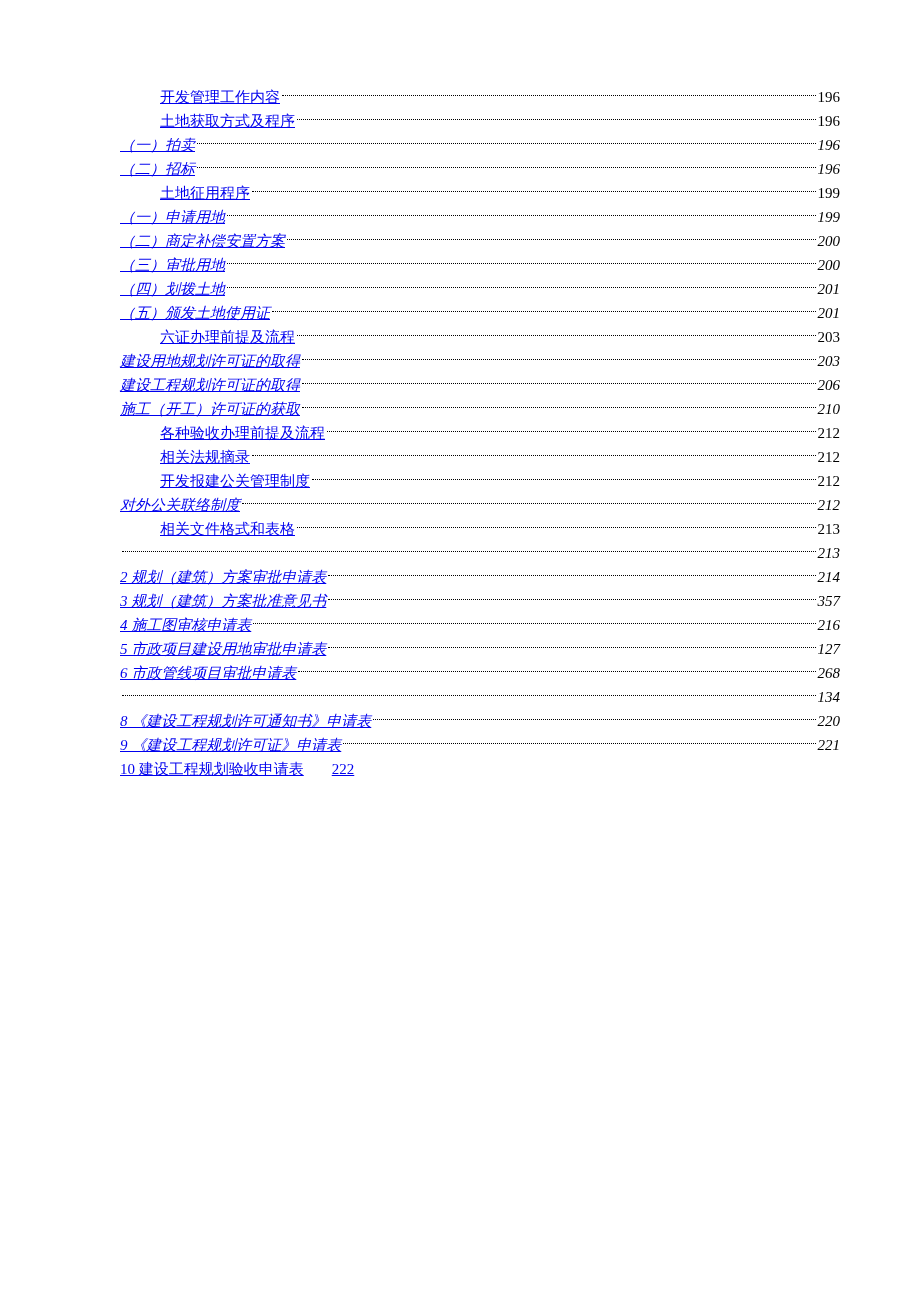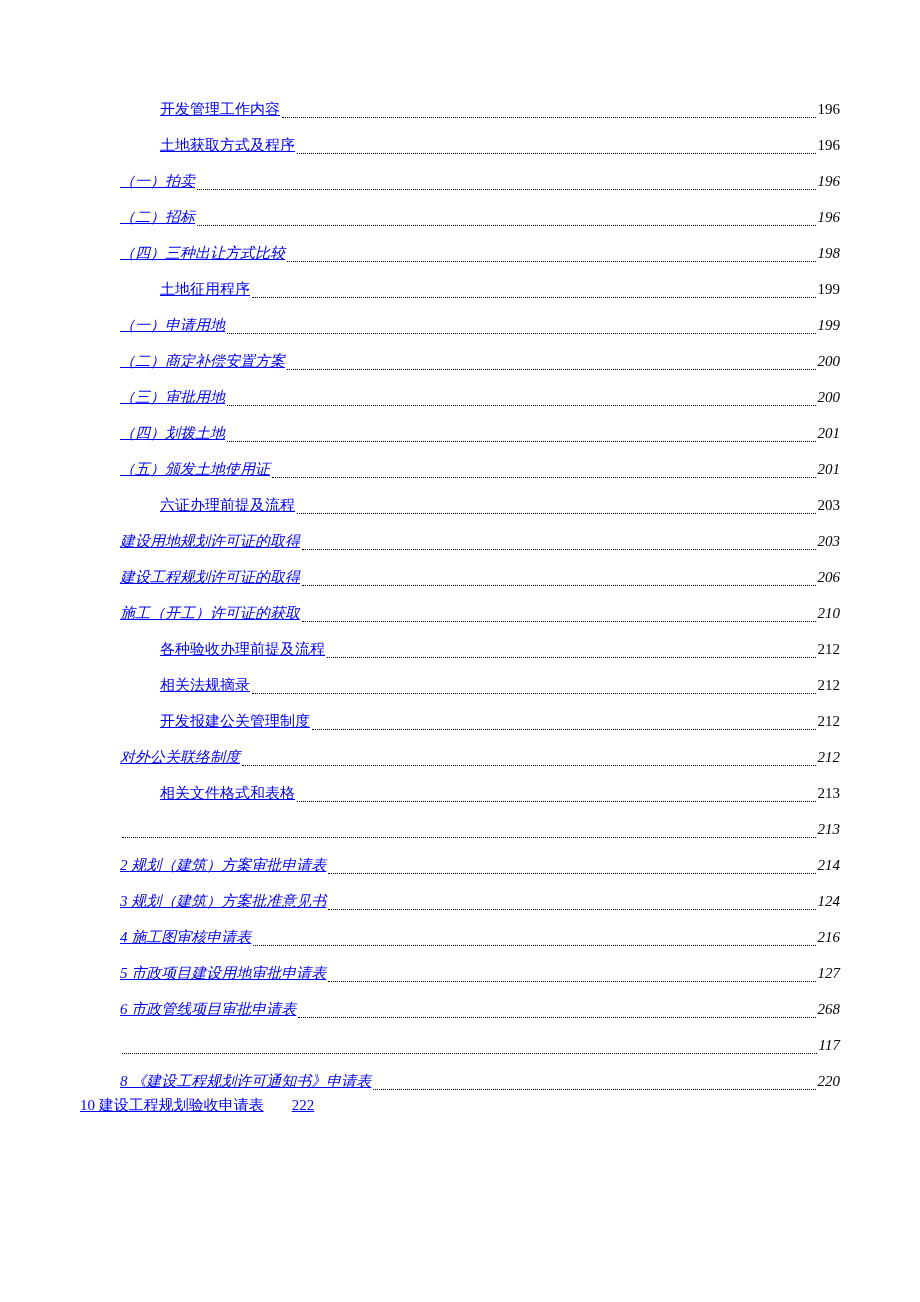--- a/index.html
+++ b/index.html
@@ -9,50 +9,50 @@
     font-family: "SimSun", "宋体", serif;
     font-size: 15px;
     color: #000;
     width: 920px;
   }
   .page {
     padding: 85px 80px 40px 80px;
   }
   .toc-row {
     display: flex;
-    align-items: flex-end;
+    align-items: center;
     line-height: 1.6;
     margin: 0;
   }
   .toc-row .label {
     color: #0000ee;
     text-decoration: underline;
     white-space: nowrap;
   }
   .toc-row .dots {
     flex: 1;
     border-bottom: 1px dotted #000;
     margin: 0 2px 3px 2px;
     min-width: 10px;
   }
   .toc-row .pageno {
     white-space: nowrap;
-    margin-top: 12px;
   }
   .italic .label,
   .italic .pageno {
     font-style: italic;
   }
   .toc-row.indent-1 { padding-left: 40px; }
   .toc-row.indent-2 { padding-left: 80px; }
   .final-row {
     color: #0000ee;
     text-decoration: underline;
     padding-left: 0;
     line-height: 1.6;
+    margin-left: 40px;
   }
   .final-row .gap { display:inline-block; width: 28px; }
 </style>
 </head>
 <body>
 
 <div class="page">
   <div id="toc-list">
       <div class="toc-row indent-2">
         <span class="label">开发管理工作内容</span>
@@ -67,25 +67,20 @@
       <div class="toc-row indent-1 italic">
         <span class="label">（一）拍卖</span>
         <span class="dots"></span>
         <span class="pageno">196</span>
       </div>
       <div class="toc-row indent-1 italic">
         <span class="label">（二）招标</span>
         <span class="dots"></span>
         <span class="pageno">196</span>
       </div>
-      <div class="toc-row indent-1 italic">
-        <span class="label">（四）三种出让方式比较</span>
-        <span class="dots"></span>
-        <span class="pageno">198</span>
-      </div>
       <div class="toc-row indent-2">
         <span class="label">土地征用程序</span>
         <span class="dots"></span>
         <span class="pageno">199</span>
       </div>
       <div class="toc-row indent-1 italic">
         <span class="label">（一）申请用地</span>
         <span class="dots"></span>
         <span class="pageno">199</span>
       </div>
@@ -159,43 +154,48 @@
         <span class="pageno">213</span>
       </div>
       <div class="toc-row indent-1 italic">
         <span class="label">2 规划（建筑）方案审批申请表</span>
         <span class="dots"></span>
         <span class="pageno">214</span>
       </div>
       <div class="toc-row indent-1 italic">
         <span class="label">3 规划（建筑）方案批准意见书</span>
         <span class="dots"></span>
-        <span class="pageno">124</span>
+        <span class="pageno">357</span>
       </div>
       <div class="toc-row indent-1 italic">
         <span class="label">4 施工图审核申请表</span>
         <span class="dots"></span>
         <span class="pageno">216</span>
       </div>
       <div class="toc-row indent-1 italic">
         <span class="label">5 市政项目建设用地审批申请表</span>
         <span class="dots"></span>
         <span class="pageno">127</span>
       </div>
       <div class="toc-row indent-1 italic">
         <span class="label">6 市政管线项目审批申请表</span>
         <span class="dots"></span>
         <span class="pageno">268</span>
       </div>
       <div class="toc-row indent-1 italic">
         <span class="dots"></span>
-        <span class="pageno">117</span>
+        <span class="pageno">134</span>
       </div>
       <div class="toc-row indent-1 italic">
         <span class="label">8 《建设工程规划许可通知书》申请表</span>
         <span class="dots"></span>
         <span class="pageno">220</span>
+      </div>
+      <div class="toc-row indent-1 italic">
+        <span class="label">9 《建设工程规划许可证》申请表</span>
+        <span class="dots"></span>
+        <span class="pageno">221</span>
       </div>
     </div>
   <div class="final-row">
     <span>10 建设工程规划验收申请表</span><span class="gap"></span><span>222</span>
   </div>
 </div>
 
 </body></html>

